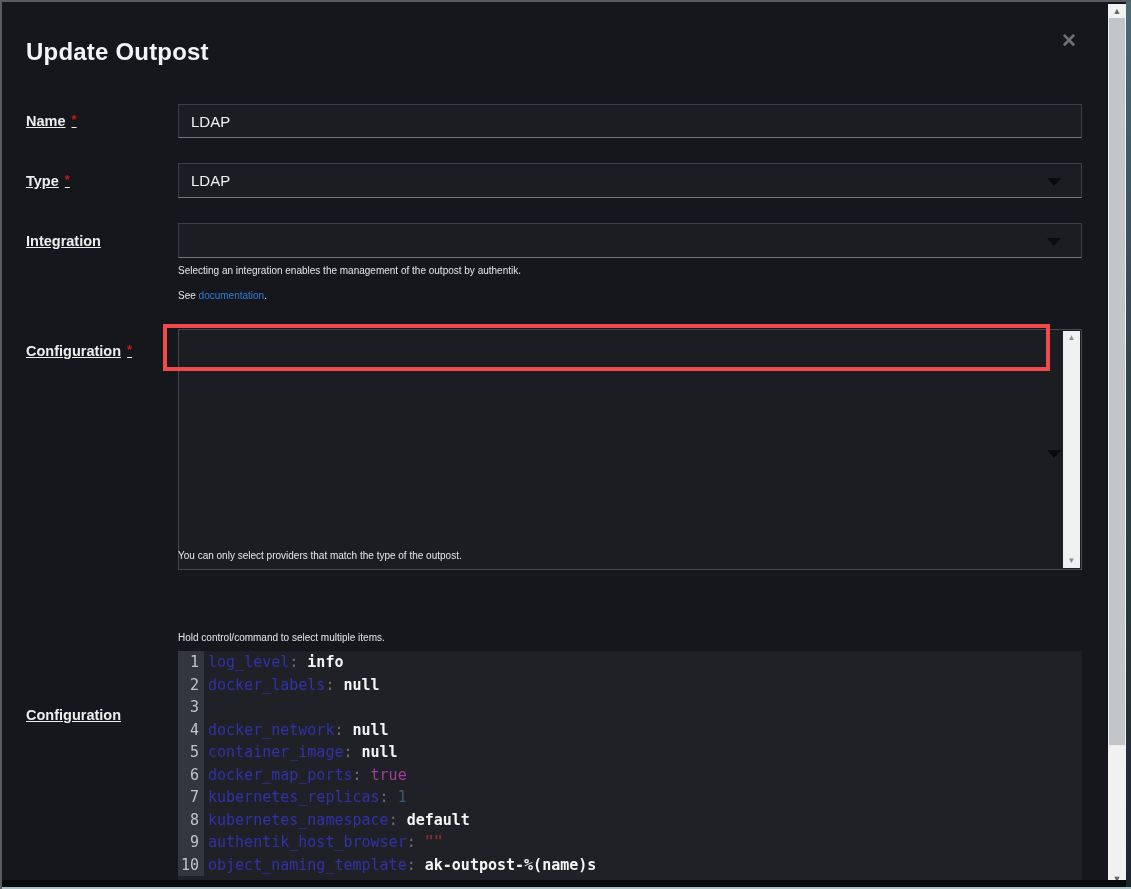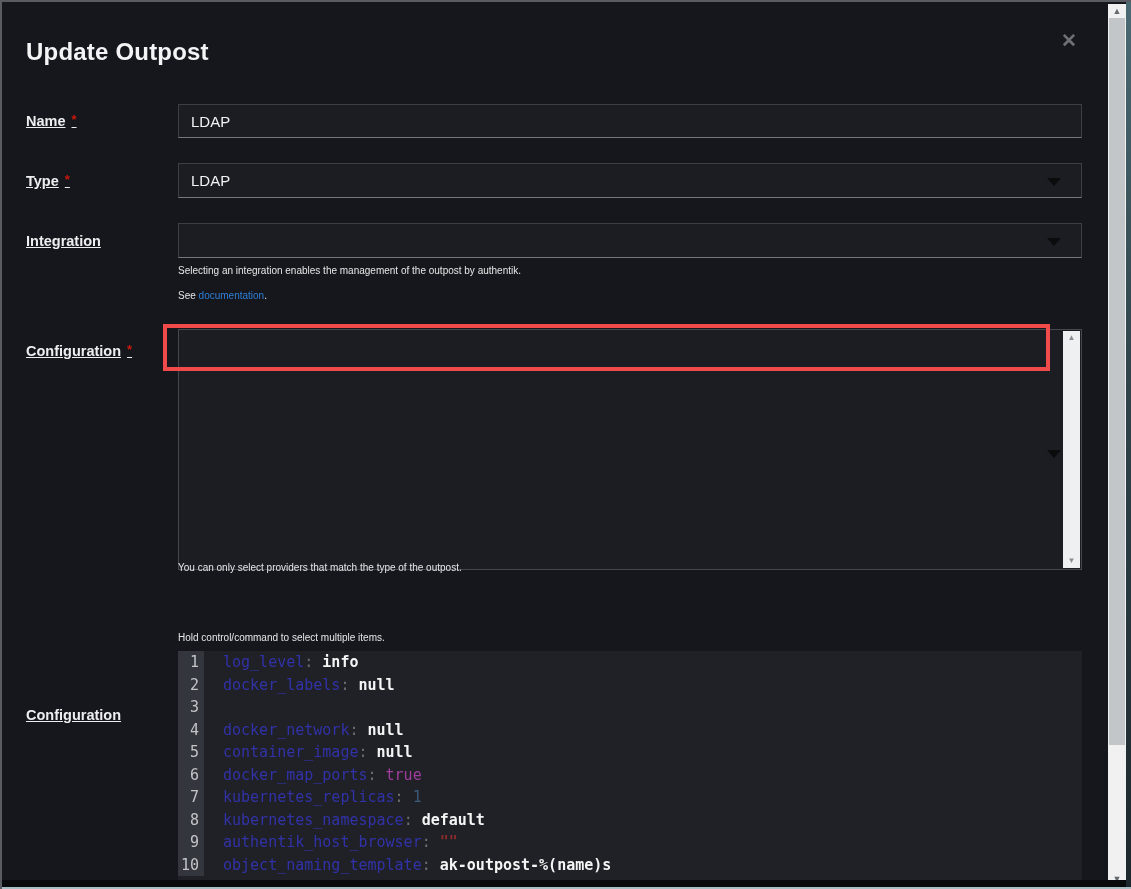--- a/index.html
+++ b/index.html
@@ -42,21 +42,21 @@
   .inner-scrollbar .sb-arrow { position:absolute; left:0; width:17px; height:14px; text-align:center;
                                font-size:8px; color:#8c9094; line-height:14px; }
   .annotation-box { position:absolute; left:161px; top:322px; width:887px; height:47px;
                     border:4px solid #f14a4a; pointer-events:none; z-index:5; }
 
   
   .code-editor { position:absolute; left:176px; top:649px; width:904px; height:229px;
                  background:#1f2126; overflow:hidden; font-family:"DejaVu Sans Mono", monospace; font-size:15px; }
   .code-line { display:flex; height:22.5px; line-height:22.5px; }
   .line-num { flex:0 0 26px; background:#33363c; color:#c2c4c7; text-align:right; padding-right:5px; }
-  .line-content { padding-left:19px; white-space:pre; }
+  .line-content { padding-left:4px; white-space:pre; }
   .tok-key   { color:#3232a8; }
   .tok-colon { color:#6e6e6e; }
   .tok-plain { color:#f5f5f5; font-weight:700; }
   .tok-bool  { color:#a03d9e; }
   .tok-num   { color:#3f5a77; }
   .tok-str   { color:#8b2a2a; font-weight:700; }
   .tok-blur  { display:inline-block; width:157px; height:15px; vertical-align:-2px; border-radius:2px;
                background:linear-gradient(90deg,#4a4a4a,#606060 18%,#3d3d3d 37%,#5c5c5c 58%,#424242 78%,#565656);
                filter:blur(1.6px); }
 
@@ -104,21 +104,21 @@
     <span>Configuration</span><span class="req">*</span>
   </div>
   <div class="listbox">
     <span class="listbox-caret"></span>
     <div class="inner-scrollbar">
       <div class="sb-arrow" style="top:0;">▲</div>
       <div class="sb-arrow" style="bottom:0;">▼</div>
     </div>
   </div>
   <div class="annotation-box"></div>
-  <div class="helper" style="top:560px;">You can only select providers that match the type of the outpost.</div>
+  <div class="helper" style="top:548px;">You can only select providers that match the type of the outpost.</div>
   <div class="helper" style="top:630px;text-align:right;">Hold control/command to select multiple items.</div>
 
   <div class="field-label" style="top:657px;margin-top:48px;">Configuration</div>
   <div class="code-editor">
     <div>
         <div class="code-line">
           <span class="line-num">1</span>
           <span class="line-content"><span class="tok-key">log_level</span><span class="tok-colon">: </span><span class="tok-plain">info</span></span>
         </div>
         <div class="code-line">

